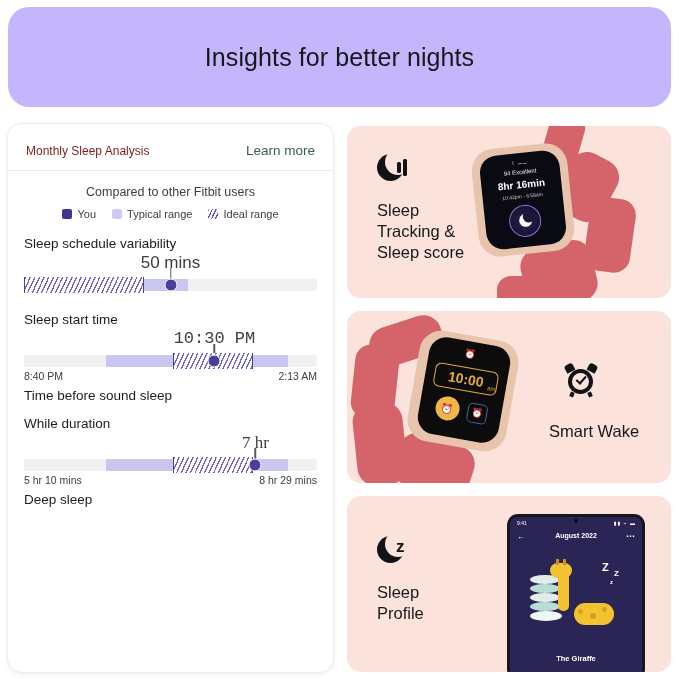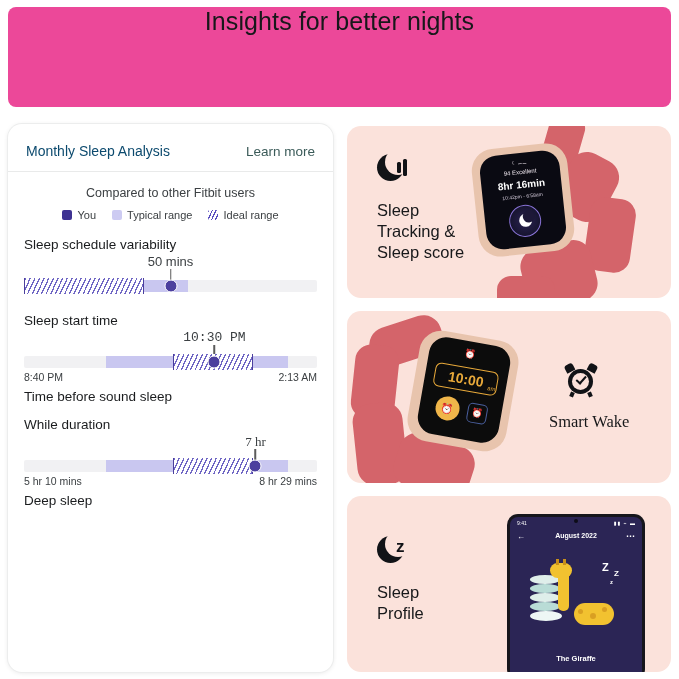--- a/index.html
+++ b/index.html
@@ -8,44 +8,44 @@
     background: #ffffff;
     font-family: "Liberation Sans", sans-serif;
     overflow: hidden;
   }
   .page { position: relative; width: 679px; height: 679px; }
 
   
   .banner {
     position: absolute; left: 8px; top: 7px;
     width: 663px; height: 100px;
-    background: #ec4899;
-    border-radius: 8px;
-    display: flex; justify-content: center;
+    background: #c4b5fd;
+    border-radius: 21px;
+    display: flex; align-items: center; justify-content: center;
   }
   .banner-title {
     font-size: 25px; font-weight: 400; color: #17181a;
     letter-spacing: .1px;
   }
 
   
   .sleep-card {
     position: absolute; left: 8px; top: 124px;
     width: 325px; height: 548px;
     background: #ffffff;
     border-radius: 14px;
     box-shadow: 0 0 0 1px #eceded, 0 1px 5px rgba(0,0,0,.10);
     overflow: hidden;
   }
   .card-head {
     display: flex; align-items: baseline; justify-content: space-between;
     padding: 19px 18px 12px 18px;
     border-bottom: 1px solid #e9eaea;
   }
-  .card-title { font-size: 14px; color: #0c4a6e; font-weight: 400; }
+  .card-title { font-size: 12px; color: #7f1d1d; font-weight: 400; }
   .learn-more { font-size: 13.5px; color: #3b5b59; cursor: pointer; }
 
   .compare-line {
     text-align: center; font-size: 12.5px; color: #3c4043;
     padding-top: 14px;
   }
   .legend {
     display: flex; align-items: center; justify-content: center;
     gap: 16px; padding-top: 9px; font-size: 11px; color: #3c4043;
   }
@@ -60,21 +60,21 @@
 
   
   .metrics { padding: 16px 16px 0 16px; }
   .metric { margin-bottom: 13px; }
   .metric-name {
     font-size: 13.5px; color: #1a1c1e; margin-bottom: 2px;
   }
   .track-wrap { position: relative; height: 46px; }
 
   .value-label {
-    position: absolute; top: 0; font-size: 13px; color: #3c4043;
+    position: absolute; top: 0; font-size: 17px; color: #3c4043;
     transform: translateX(-50%); white-space: nowrap;
   }
   .value-stem {
     position: absolute; top: 15px; width: 1.5px; height: 11px;
     background: #5b5b5b; transform: translateX(-50%);
   }
 
   .track {
     position: absolute; top: 26px; left: 0; right: 0;
     height: 12px; background: #f1f1f3; border-radius: 2px;
@@ -339,21 +339,21 @@
     <div class="rcard-text" style="left:202px; top:52px;">
       <div class="icon-alarm" style="margin-left:14px;">
         <div class="alarm-bell bell-l"></div>
         <div class="alarm-bell bell-r"></div>
         <div class="alarm-face"></div>
         <div class="alarm-inner"></div>
         <div class="alarm-check"></div>
         <div class="alarm-foot foot-l"></div>
         <div class="alarm-foot foot-r"></div>
       </div>
-      <div class="rcard-label" style="margin-top:14px;font-family:Liberation Serif, serif;">Smart Wake</div>
+      <div class="rcard-label" style="margin-top:24px;">Smart Wake</div>
     </div>
   </div>
 
   <div class="rcard" id="rcard-profile">
     <div class="art">
       <div class="phone-body" style="left:160px; top:18px; width:138px; height:166px;">
         <div class="phone-screen">
           <div class="ph-status">
             <span class="ph-time">9:41</span>
             <span class="ph-icons">▮▮ ⌁ ▬</span>

